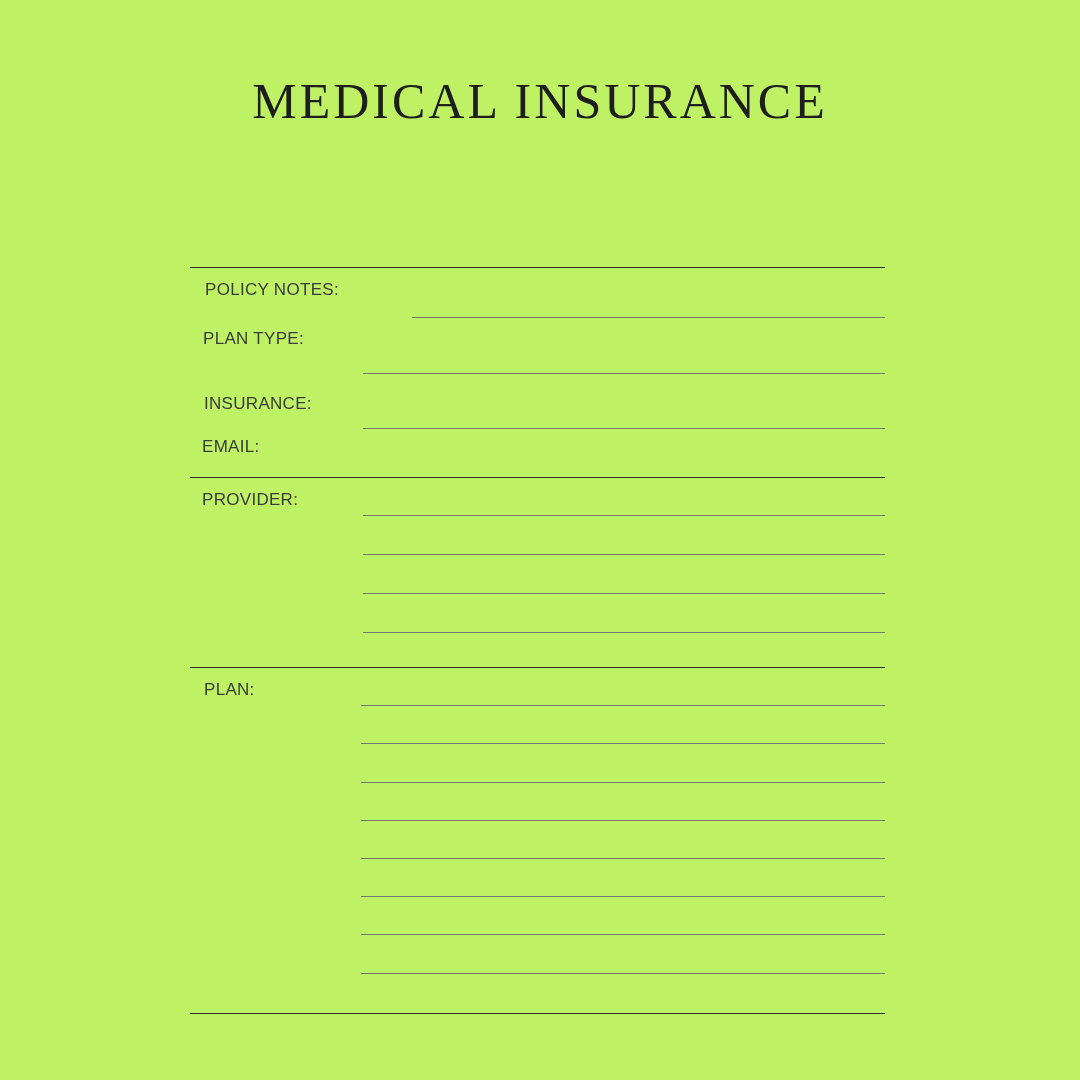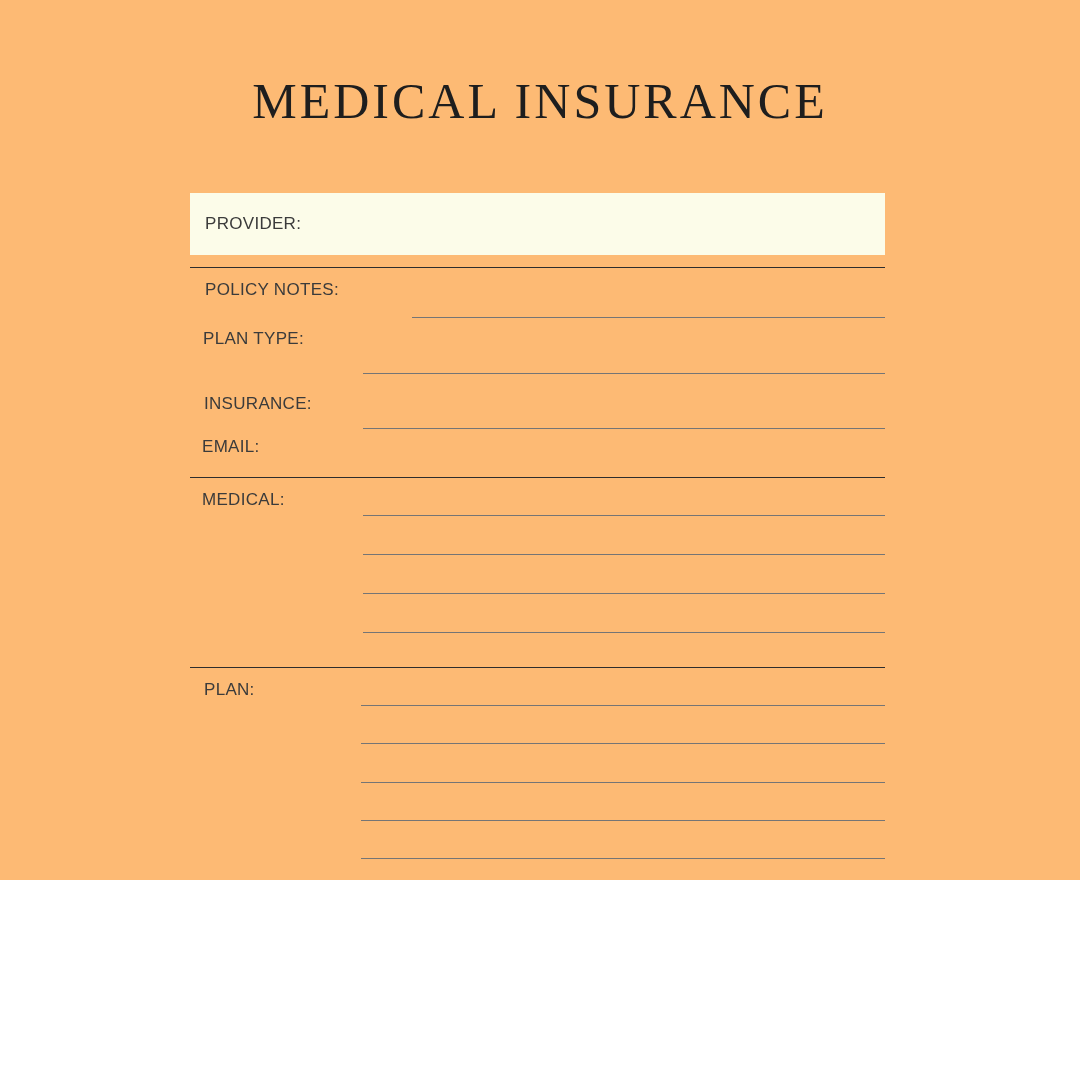--- a/index.html
+++ b/index.html
@@ -7,22 +7,22 @@
     --line: #757575;
     --sep: #2D2D2D;
     --label: #3B3B3B;
     --title: #1E1E1E;
   }
   * { margin: 0; padding: 0; box-sizing: border-box; }
   html, body { background: #ffffff; }
   .page {
     position: relative;
     width: 1080px;
-    height: 880px;
-    background: #fdba74;
+    height: 1080px;
+    background: #bef264;
     overflow: hidden;
     font-family: "Liberation Sans", "DejaVu Sans", sans-serif;
   }
   .title {
     position: absolute;
     top: 72px;
     left: 0;
     width: 1080px;
     text-align: center;
     font-family: "Liberation Serif", "DejaVu Serif", serif;
@@ -80,24 +80,20 @@
   .lines-coverage .rule { height: 39px; }
   .lines-notes .rule { height: 38.2px; }
 </style>
 </head>
 <body>
 
 <div class="page">
 
   <h1 class="title">MEDICAL INSURANCE</h1>
 
-  <div class="provider-box">
-    <span class="label">PROVIDER:</span>
-    <span class="field-value"></span>
-  </div>
 
   <div class="sep" style="top:267px"></div>
 
   <div class="label" style="left:205px; top:279px">POLICY NOTES:</div>
   <div class="write-line" style="left:412px; top:296px; width:473px">
     <span class="field-value"></span>
   </div>
 
   <div class="label" style="left:203px; top:328px">PLAN TYPE:</div>
   <div class="write-line" style="left:363px; top:352px; width:522px">
@@ -105,21 +101,21 @@
   </div>
 
   <div class="label" style="left:204px; top:393px">INSURANCE:</div>
   <div class="write-line" style="left:363px; top:407px; width:522px">
     <span class="field-value"></span>
   </div>
 
   <div class="label" style="left:202px; top:436px">EMAIL:</div>
   <div class="sep" style="top:477px"></div>
 
-  <div class="label" style="left:202px; top:489px">MEDICAL:</div>
+  <div class="label" style="left:202px; top:489px">PROVIDER:</div>
   <div class="lines lines-coverage" style="left:363px; top:477px; width:522px">
       <div class="rule"></div>
       <div class="rule"></div>
       <div class="rule"></div>
       <div class="rule"></div>
     </div>
   <div class="sep" style="top:667px"></div>
 
   <div class="label" style="left:204px; top:679px">PLAN:</div>
   <div class="lines lines-notes" style="left:361px; top:668px; width:524px">

